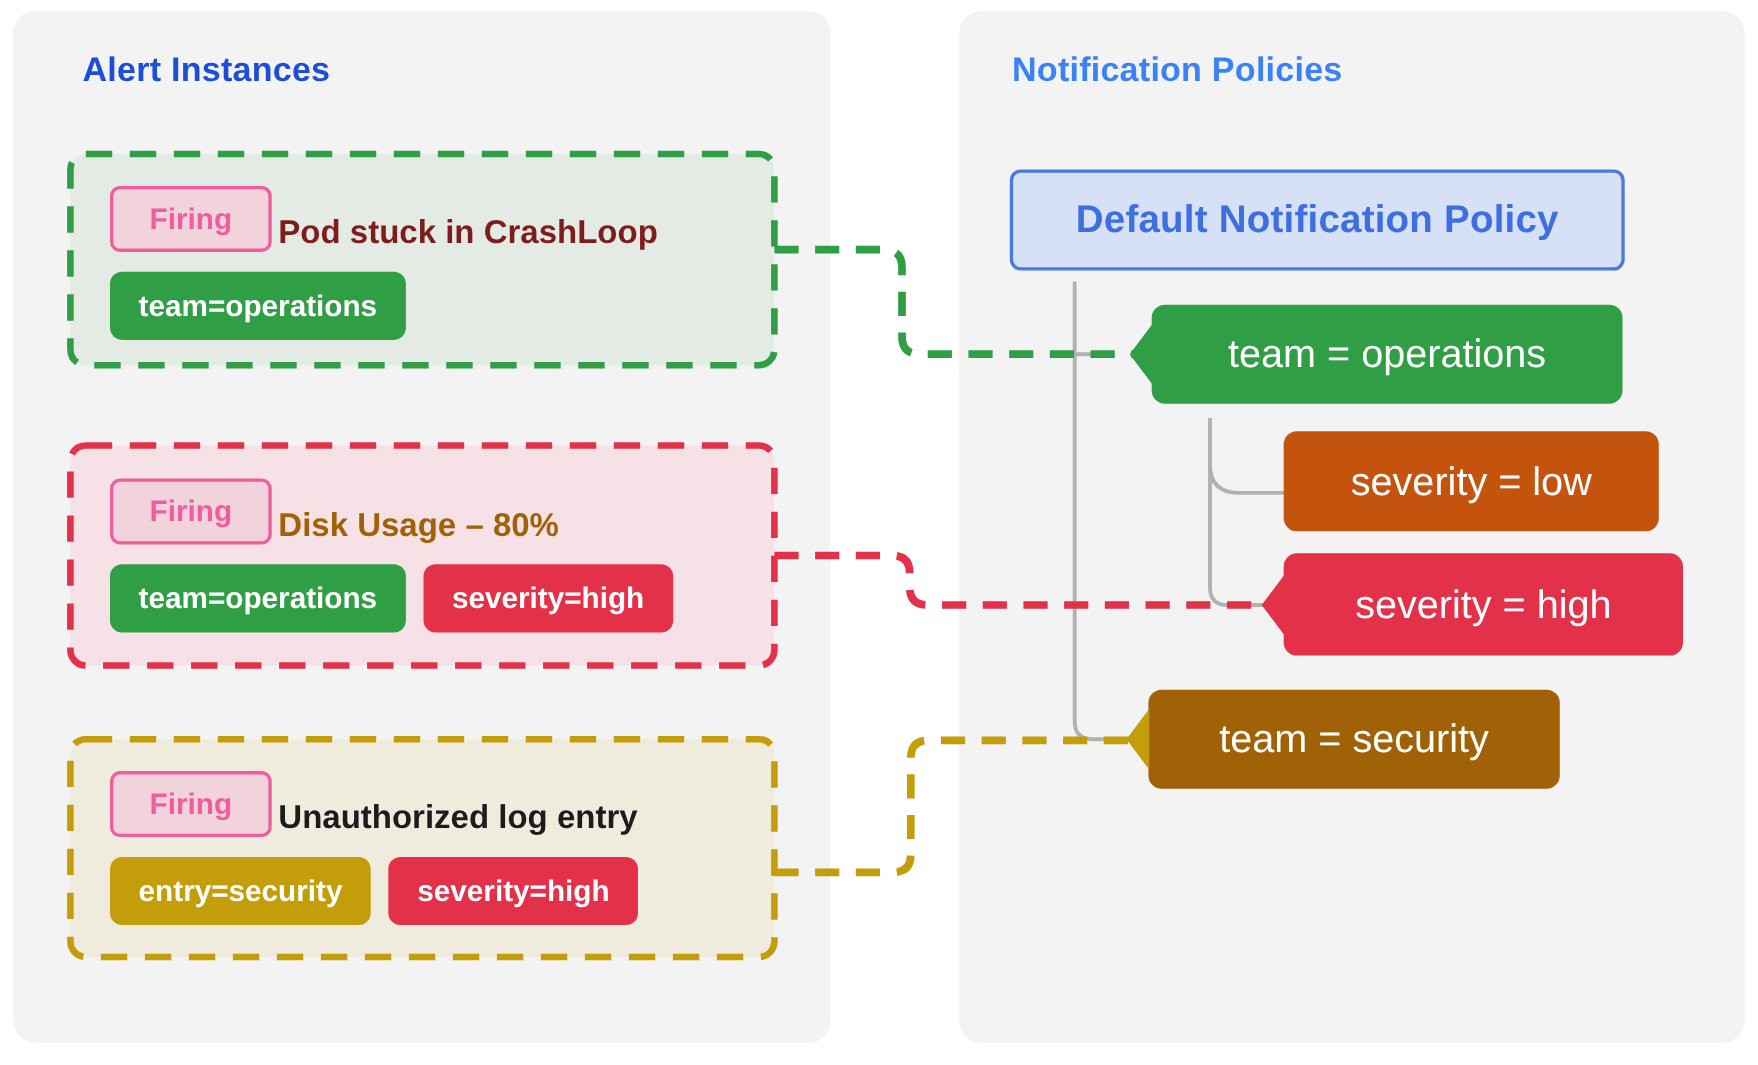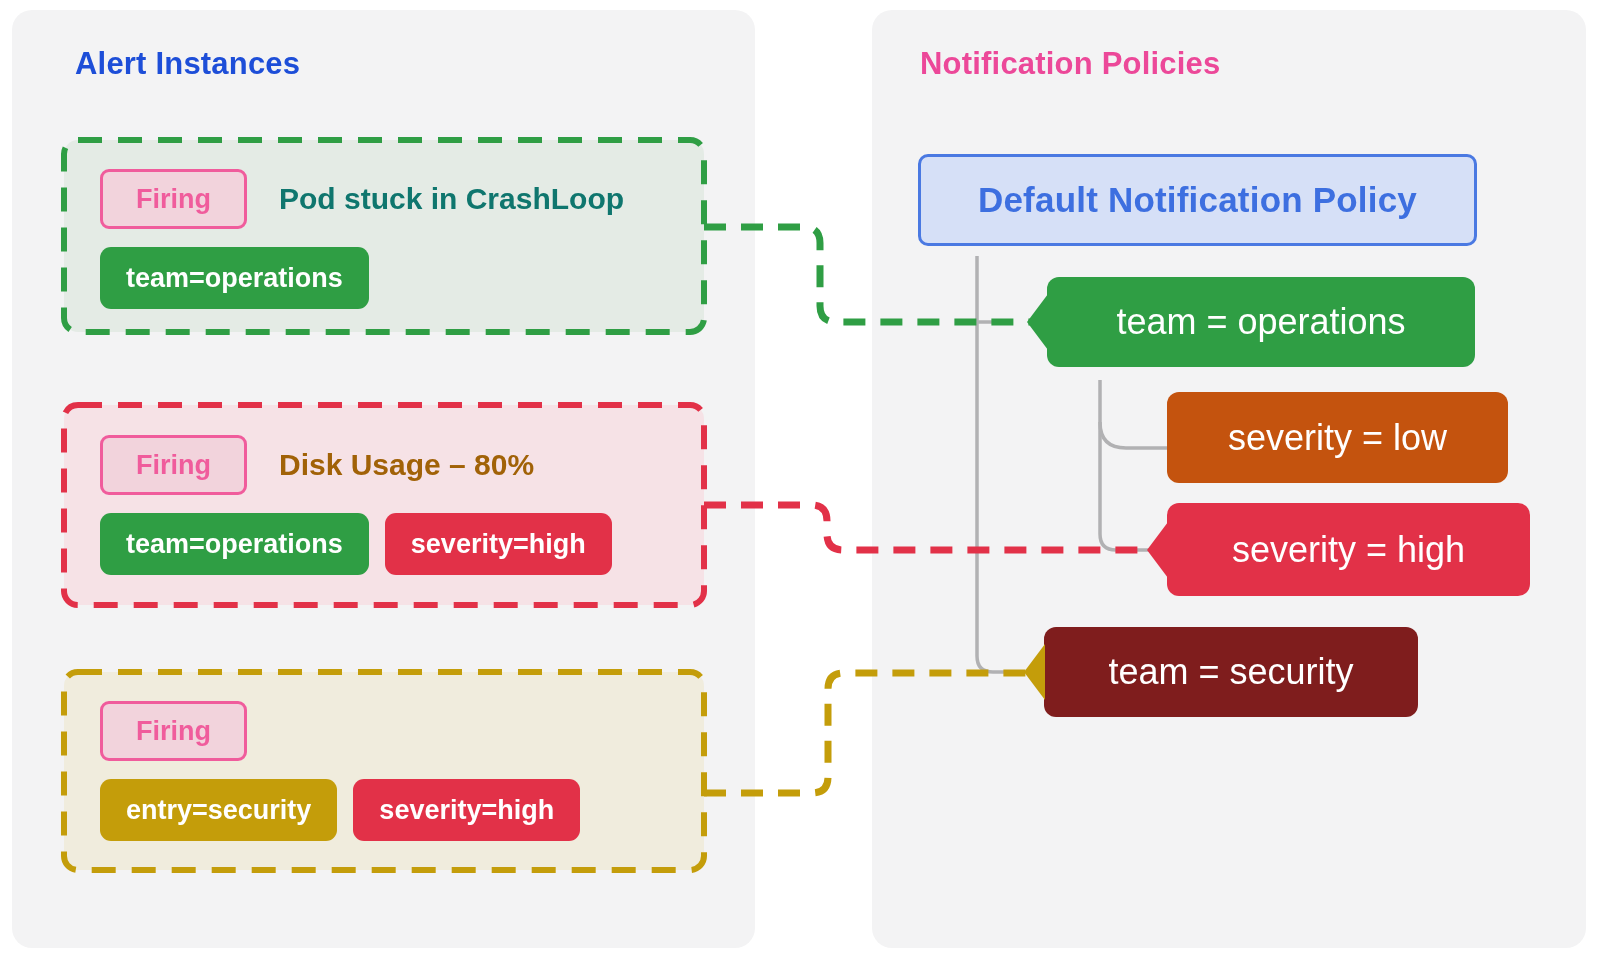--- a/index.html
+++ b/index.html
@@ -8,21 +8,21 @@
     font-family:"Liberation Sans","DejaVu Sans",sans-serif;
     background:#ffffff;
   }
   .panel{position:absolute;top:10px;height:938px;border-radius:20px;}
   .panel-title{
     position:absolute;top:46px;font-size:31px;font-weight:700;letter-spacing:0.2px;
   }
   .card-bg{position:absolute;left:64px;width:640px;border-radius:14px;z-index:1;}
   #overlay{position:absolute;left:0;top:0;z-index:2;pointer-events:none;}
   .card-content{position:absolute;left:100px;z-index:3;}
-  .row{display:flex;align-items:center;gap:32px;}
+  .row{display:flex;align-items:flex-end;gap:6px;}
   .labels-row{display:flex;align-items:center;gap:16px;margin-top:18px;}
   .firing-badge{
     box-sizing:border-box;height:60px;padding:0 33px;border:3px solid;
     border-radius:9px;display:flex;align-items:center;justify-content:center;
     font-size:27px;font-weight:700;
   }
   .card-title{font-size:30px;font-weight:700;white-space:nowrap;}
   .label-pill{
     box-sizing:border-box;height:62px;padding:0 26px;border-radius:11px;
     display:flex;align-items:center;justify-content:center;
@@ -44,21 +44,21 @@
 </style>
 </head>
 <body>
 
 <div id="stage">
 
   <div class="panel" style="left: 12px; width: 743px; background-color: rgb(243, 243, 244);"></div>
   <div class="panel" style="left: 872px; width: 714px; background-color: rgb(243, 243, 244);"></div>
 
   <div class="panel-title" style="left: 75px; color: #1d4ed8;">Alert Instances</div>
-  <div class="panel-title" style="left: 920px; color: #ec4899;">Notification Policies</div>
+  <div class="panel-title" style="left: 920px; color: #3b82f6;">Notification Policies</div>
 
   <div class="card-bg" style="top: 140px; height: 192px; background-color: rgb(228, 235, 229);"></div>
   <div class="card-bg" style="top: 405px; height: 200px; background-color: rgb(246, 226, 230);"></div>
   <div class="card-bg" style="top: 672px; height: 198px; background-color: rgb(240, 236, 221);"></div>
 
   <svg id="overlay" width="1598" height="968" viewBox="0 0 1598 968">
 
     <rect x="64" y="140" width="640" height="192" rx="14" fill="none" stroke-width="6" stroke-dasharray="24 16" stroke="#2f9e44"></rect>
     <rect x="64" y="405" width="640" height="200" rx="14" fill="none" stroke-width="6" stroke-dasharray="24 16" stroke="#e23148"></rect>
     <rect x="64" y="672" width="640" height="198" rx="14" fill="none" stroke-width="6" stroke-dasharray="24 16" stroke="#c49d0a"></rect>
@@ -69,41 +69,42 @@
     <path d="M 1100 422 Q 1100 448 1126 448 L 1168 448" fill="none" stroke-width="3.5" stroke="#b1b1b3"></path>
 
     <path d="M 704 227 L 804 227 Q 820 227 820 243 L 820 306 Q 820 322 836 322 L 1030 322" fill="none" stroke-width="7" stroke-dasharray="22 15" stroke="#2f9e44"></path>
     <path d="M 704 505 L 811 505 Q 827 505 827 521 L 827 534 Q 827 550 843 550 L 1150 550" fill="none" stroke-width="7" stroke-dasharray="22 15" stroke="#e23148"></path>
     <path d="M 704 793 L 812 793 Q 828 793 828 777 L 828 689 Q 828 673 844 673 L 1026 673" fill="none" stroke-width="7" stroke-dasharray="22 15" stroke="#c49d0a"></path>
   </svg>
 
   <div class="card-content" style="top:169px;">
     <div class="row">
       <div class="firing-badge" style="background-color: rgb(242, 211, 220); color: rgb(240, 92, 156); border-color: rgb(240, 92, 156);">Firing</div>
-      <div class="card-title" style="color: #0f766e;">Pod stuck in CrashLoop</div>
+      <div class="card-title" style="color: #7f1d1d;">Pod stuck in CrashLoop</div>
     </div>
     <div class="labels-row">
       <div class="label-pill" style="background-color: rgb(47, 158, 68);">team=operations</div>
     </div>
   </div>
 
   <div class="card-content" style="top:435px;">
     <div class="row">
       <div class="firing-badge" style="background-color: rgb(242, 211, 220); color: rgb(240, 92, 156); border-color: rgb(240, 92, 156);">Firing</div>
       <div class="card-title" style="color: #a16207;">Disk Usage – 80%</div>
     </div>
     <div class="labels-row">
       <div class="label-pill" style="background-color: rgb(47, 158, 68);">team=operations</div>
       <div class="label-pill" style="background-color: rgb(226, 49, 72);">severity=high</div>
     </div>
   </div>
 
   <div class="card-content" style="top:701px;">
     <div class="row">
       <div class="firing-badge" style="background-color: rgb(242, 211, 220); color: rgb(240, 92, 156); border-color: rgb(240, 92, 156);">Firing</div>
+      <div class="card-title" style="color: rgb(28, 28, 30);">Unauthorized log entry</div>
     </div>
     <div class="labels-row">
       <div class="label-pill" style="background-color: rgb(196, 157, 10);">entry=security</div>
       <div class="label-pill" style="background-color: rgb(226, 49, 72);">severity=high</div>
     </div>
   </div>
 
   <div class="policy-root" style="background-color: rgb(214, 224, 247); color: rgb(61, 111, 224); border-color: rgb(74, 121, 226);">Default Notification Policy</div>
 
   <div class="rtag" style="left: 1047px; top: 277px; width: 428px; height: 90px; background-color: rgb(47, 158, 68);">
@@ -117,20 +118,20 @@
     <svg class="notch" viewBox="0 0 21 56">
       <polygon points="21,0 0,28 21,56" fill="#e23148"></polygon>
     </svg>
     <span>severity = high</span>
   </div>
 
   <div class="rtag" style="left: 1167px; top: 392px; width: 341px; height: 91px; background-color: rgb(196, 83, 14);">
     <span>severity = low</span>
   </div>
 
-  <div class="rtag" style="left: 1044px; top: 627px; width: 374px; height: 90px; background-color: #7f1d1d;">
+  <div class="rtag" style="left: 1044px; top: 627px; width: 374px; height: 90px; background-color: #a16207;">
     <svg class="notch" viewBox="0 0 21 56">
       <polygon points="21,0 0,28 21,56" fill="#c49d0a"></polygon>
     </svg>
     <span>team = security</span>
   </div>
 
 </div>
 
 </body></html>

